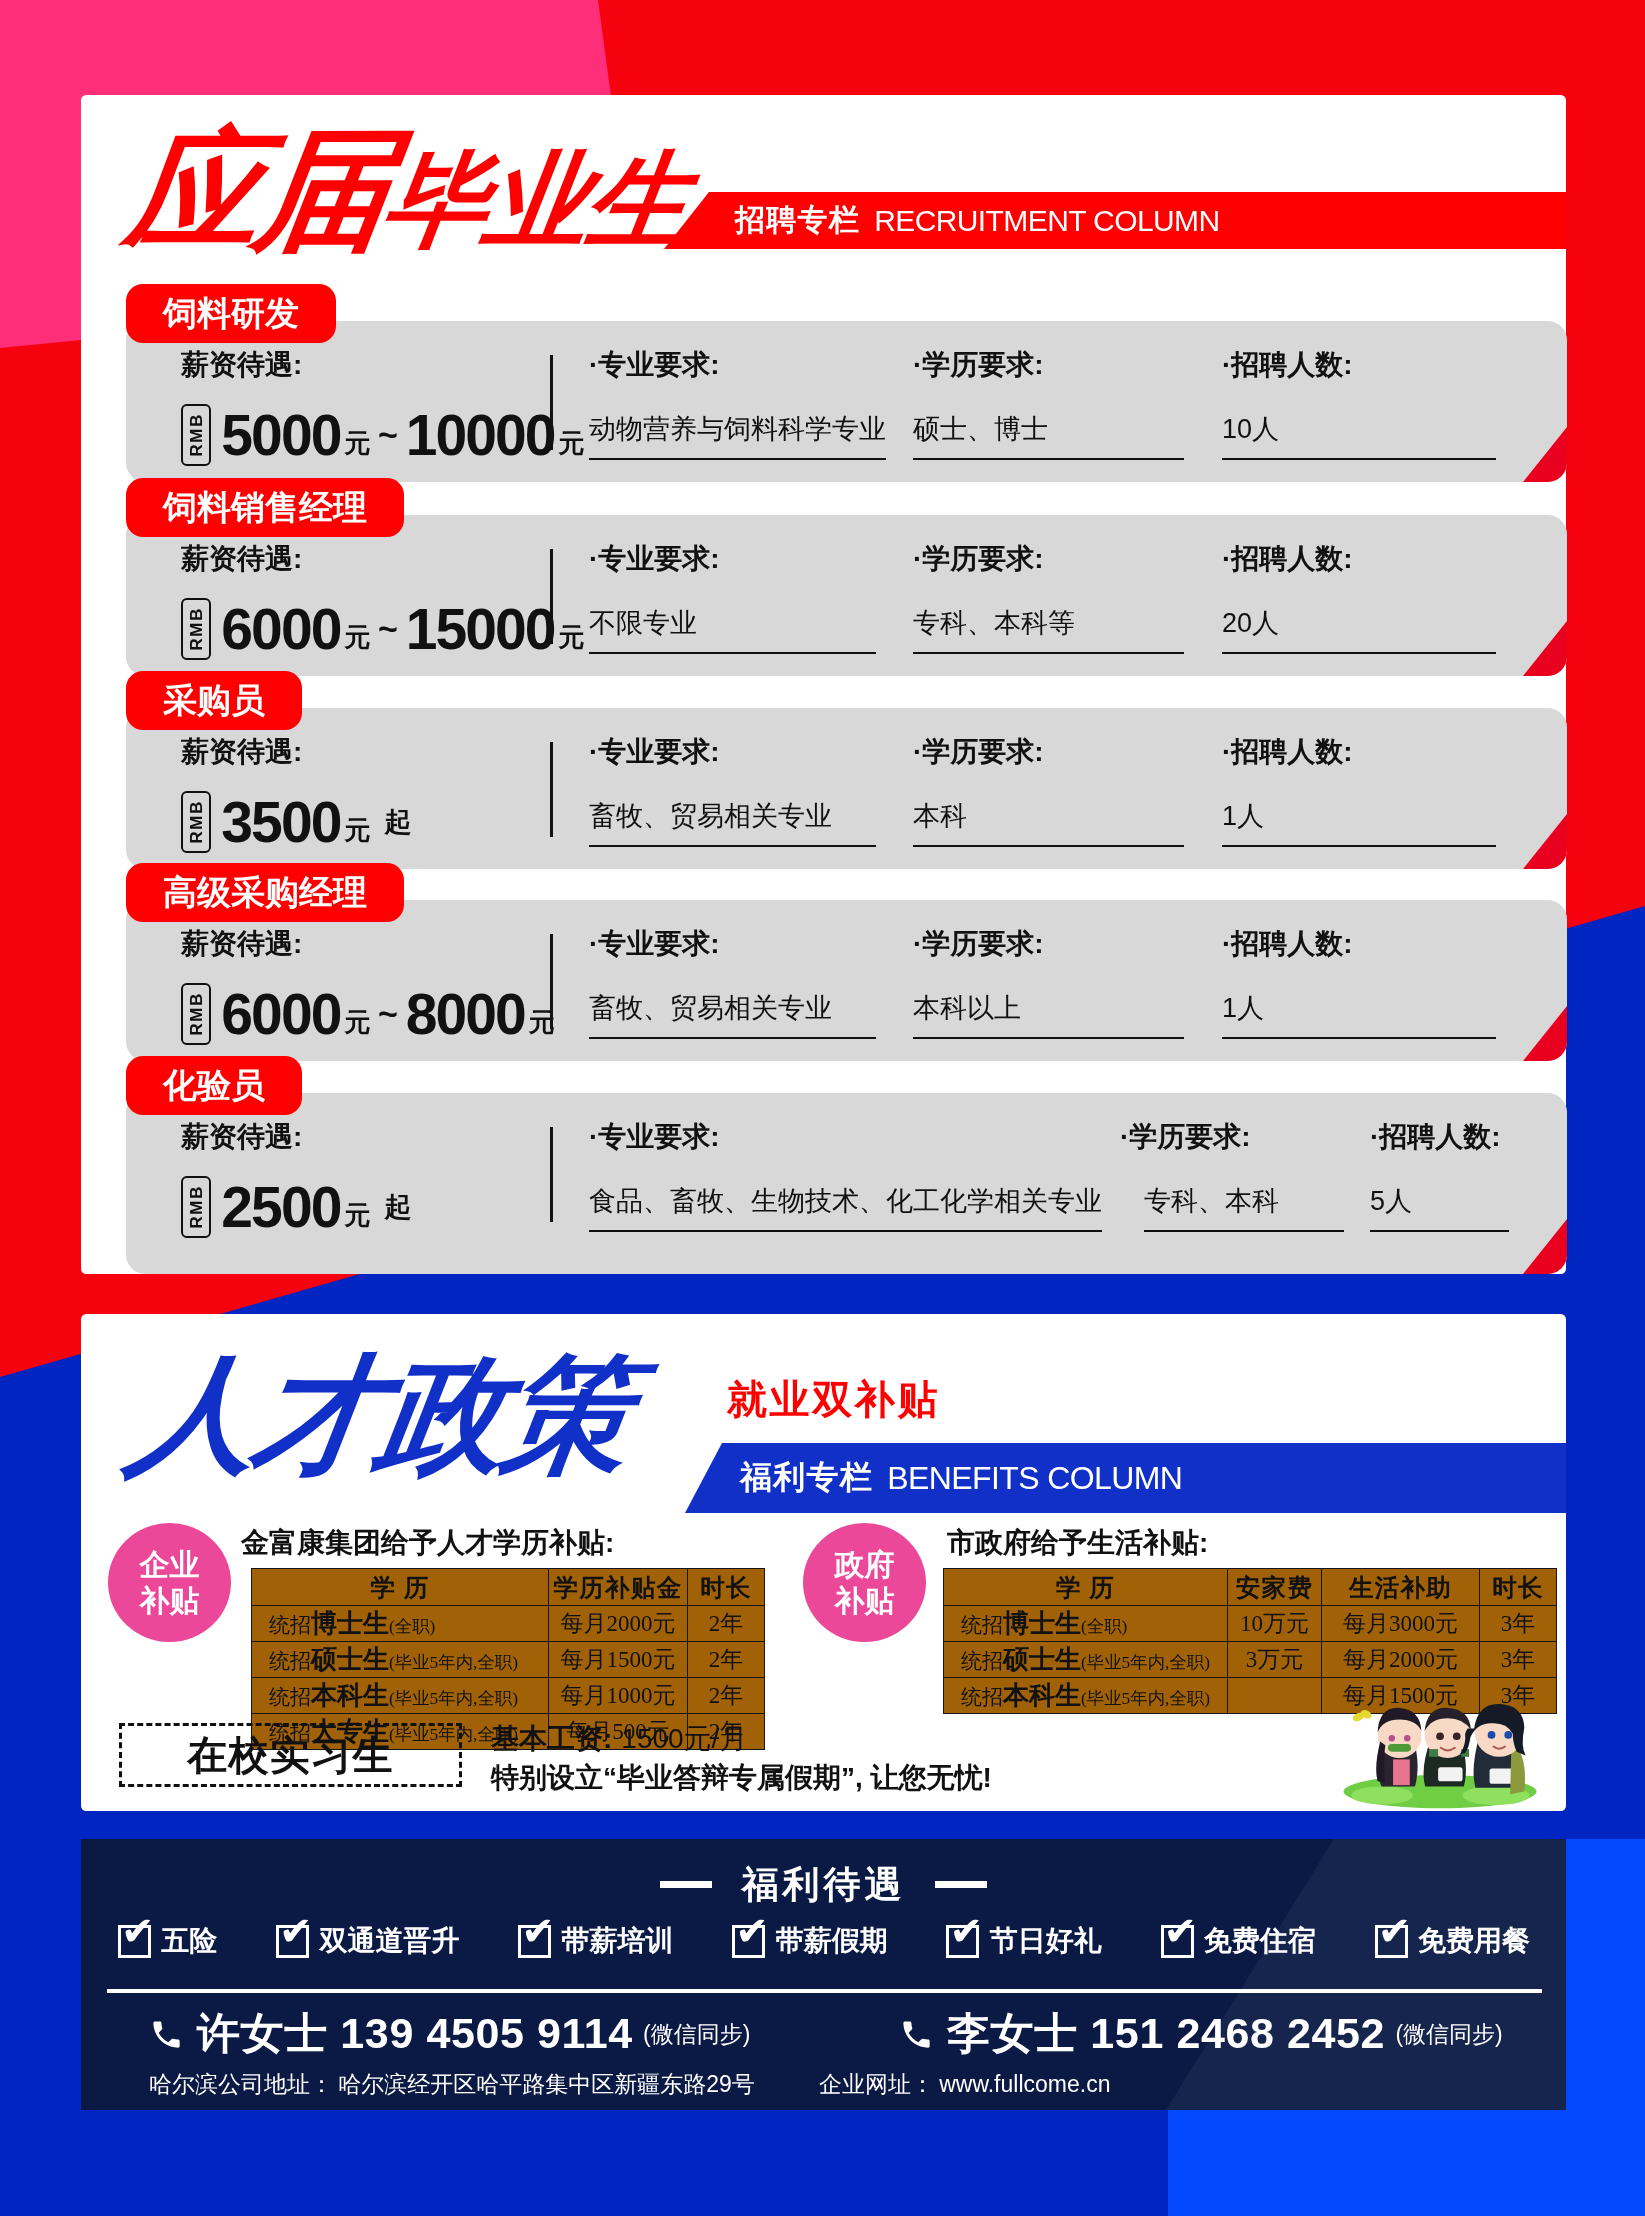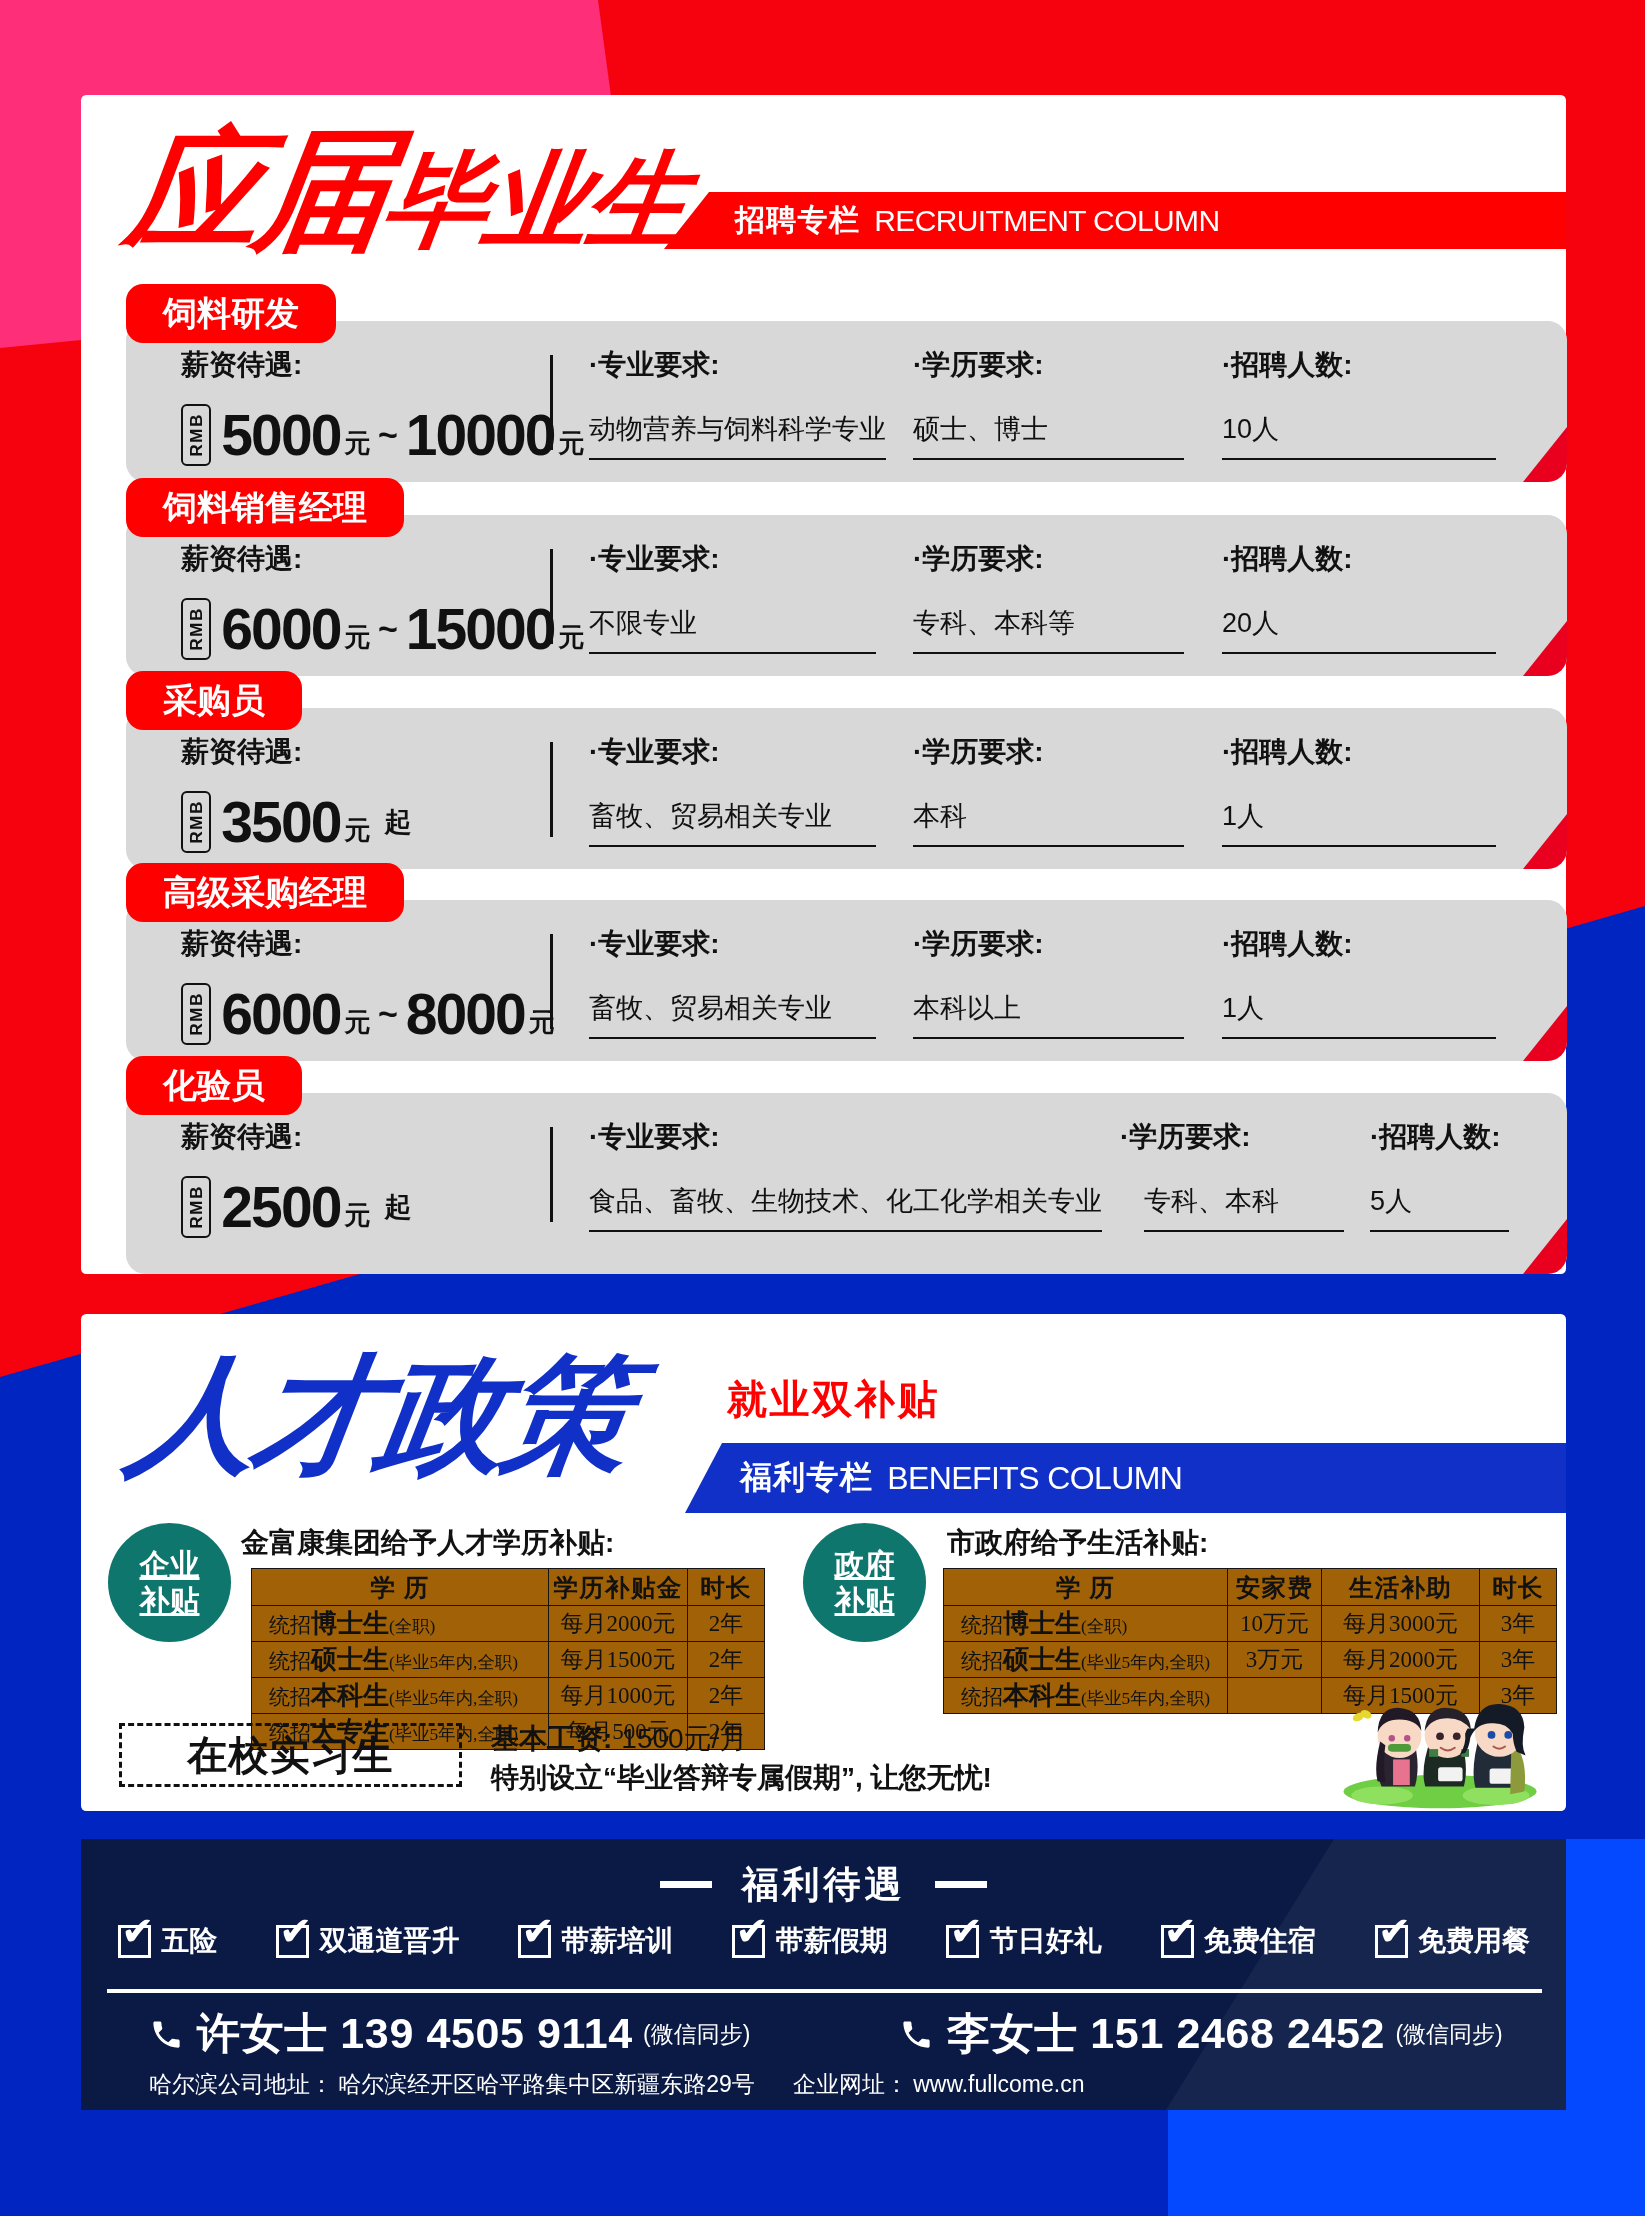--- a/index.html
+++ b/index.html
@@ -56,23 +56,23 @@
   .qi{font-size:27px;font-weight:900;color:#111;margin-left:14px;}
   
   .title-blue{position:absolute;left:119px;top:1330px;color:#1130c8;font-weight:900;font-style:italic;
               transform:skewX(-8deg);transform-origin:left bottom;font-size:128px;letter-spacing:-3.9px;white-space:nowrap;}
   .sub-red{position:absolute;left:727px;top:1372px;color:#fe0000;font-size:40px;font-weight:900;letter-spacing:2.6px;}
   .banner2{position:absolute;left:685px;top:1443px;width:881px;height:70px;background:#1130c8;
            clip-path:polygon(37px 0,100% 0,100% 100%,0 100%);display:flex;align-items:center;}
   .banner2 .cn{color:#fff;font-size:32px;font-weight:800;margin-left:55px;letter-spacing:1.3px;}
   .banner2 .en{color:#fff;font-size:32px;font-weight:400;margin-left:14px;letter-spacing:-0.6px;}
   
-  .badge{position:absolute;width:123px;height:119px;border-radius:50%;background:#0f766e;color:#fff;
+  .badge{position:absolute;width:123px;height:119px;border-radius:50%;background:#ec4899;color:#fff;
          display:flex;flex-direction:column;align-items:center;justify-content:center;
-         font-size:30px;font-weight:900;line-height:1.2;text-decoration:underline;}
+         font-size:30px;font-weight:900;line-height:1.2;}
   .bhead{position:absolute;font-size:28px;font-weight:900;color:#111;white-space:nowrap;}
   table.sub{position:absolute;border-collapse:collapse;table-layout:fixed;background:#a16207;font-family:Liberation Serif, serif;}
   table.sub th,table.sub td{border:1.9px solid #151515;text-align:center;padding:0;color:#111;}
   table.sub th{font-size:24.5px;font-weight:600;height:36px;letter-spacing:1.3px;}
   table.sub td{font-size:23px;height:30px;}
   table.sub td.deg{text-align:left;padding-left:17px;white-space:nowrap;}
   .pre{font-size:21px;} .deg b{font-size:26px;font-weight:800;} .suf{font-size:17.4px;}
   
   .intern-box{position:absolute;left:119px;top:1723px;width:337px;height:58px;border:3.2px dashed #111;
               display:flex;align-items:center;justify-content:center;font-size:40px;font-weight:900;color:#111;letter-spacing:1.3px;}
@@ -91,21 +91,21 @@
   .chk{position:relative;width:27px;height:27px;border:3.2px solid #fff;margin-right:10.3px;flex:none;}
   .chk .mark{position:absolute;left:0px;top:-17px;color:#fff;font-size:40px;font-weight:900;line-height:1;}
   .ben-item .bl{color:#fff;font-size:28px;font-weight:800;white-space:nowrap;}
   .navy .hline{position:absolute;left:26px;top:150px;width:1435px;height:3.9px;background:#fff;}
   .contact{position:absolute;top:166px;display:flex;align-items:center;z-index:1;}
   .contact .ph{margin-right:13px;}
   .contact .nm{color:#fff;font-size:43px;font-weight:900;white-space:nowrap;letter-spacing:0.6px;}
   .contact .tag{color:#fff;font-size:23px;font-weight:400;margin-left:10.3px;white-space:nowrap;}
   .addr{position:absolute;left:68px;top:230px;color:#fff;font-size:23px;white-space:nowrap;z-index:1;}
   .addr span{margin-right:5.2px;}
-  .addr .gap{margin-left:33px;text-align:right;}
+  .addr .gap{margin-left:59px;text-align:right;}
 </style>
 </head>
 <body>
 
 <div class="page">
 
   <div class="bg-red"></div>
   <div class="bg-pink"></div>
   <div class="bg-bright"></div>
 

